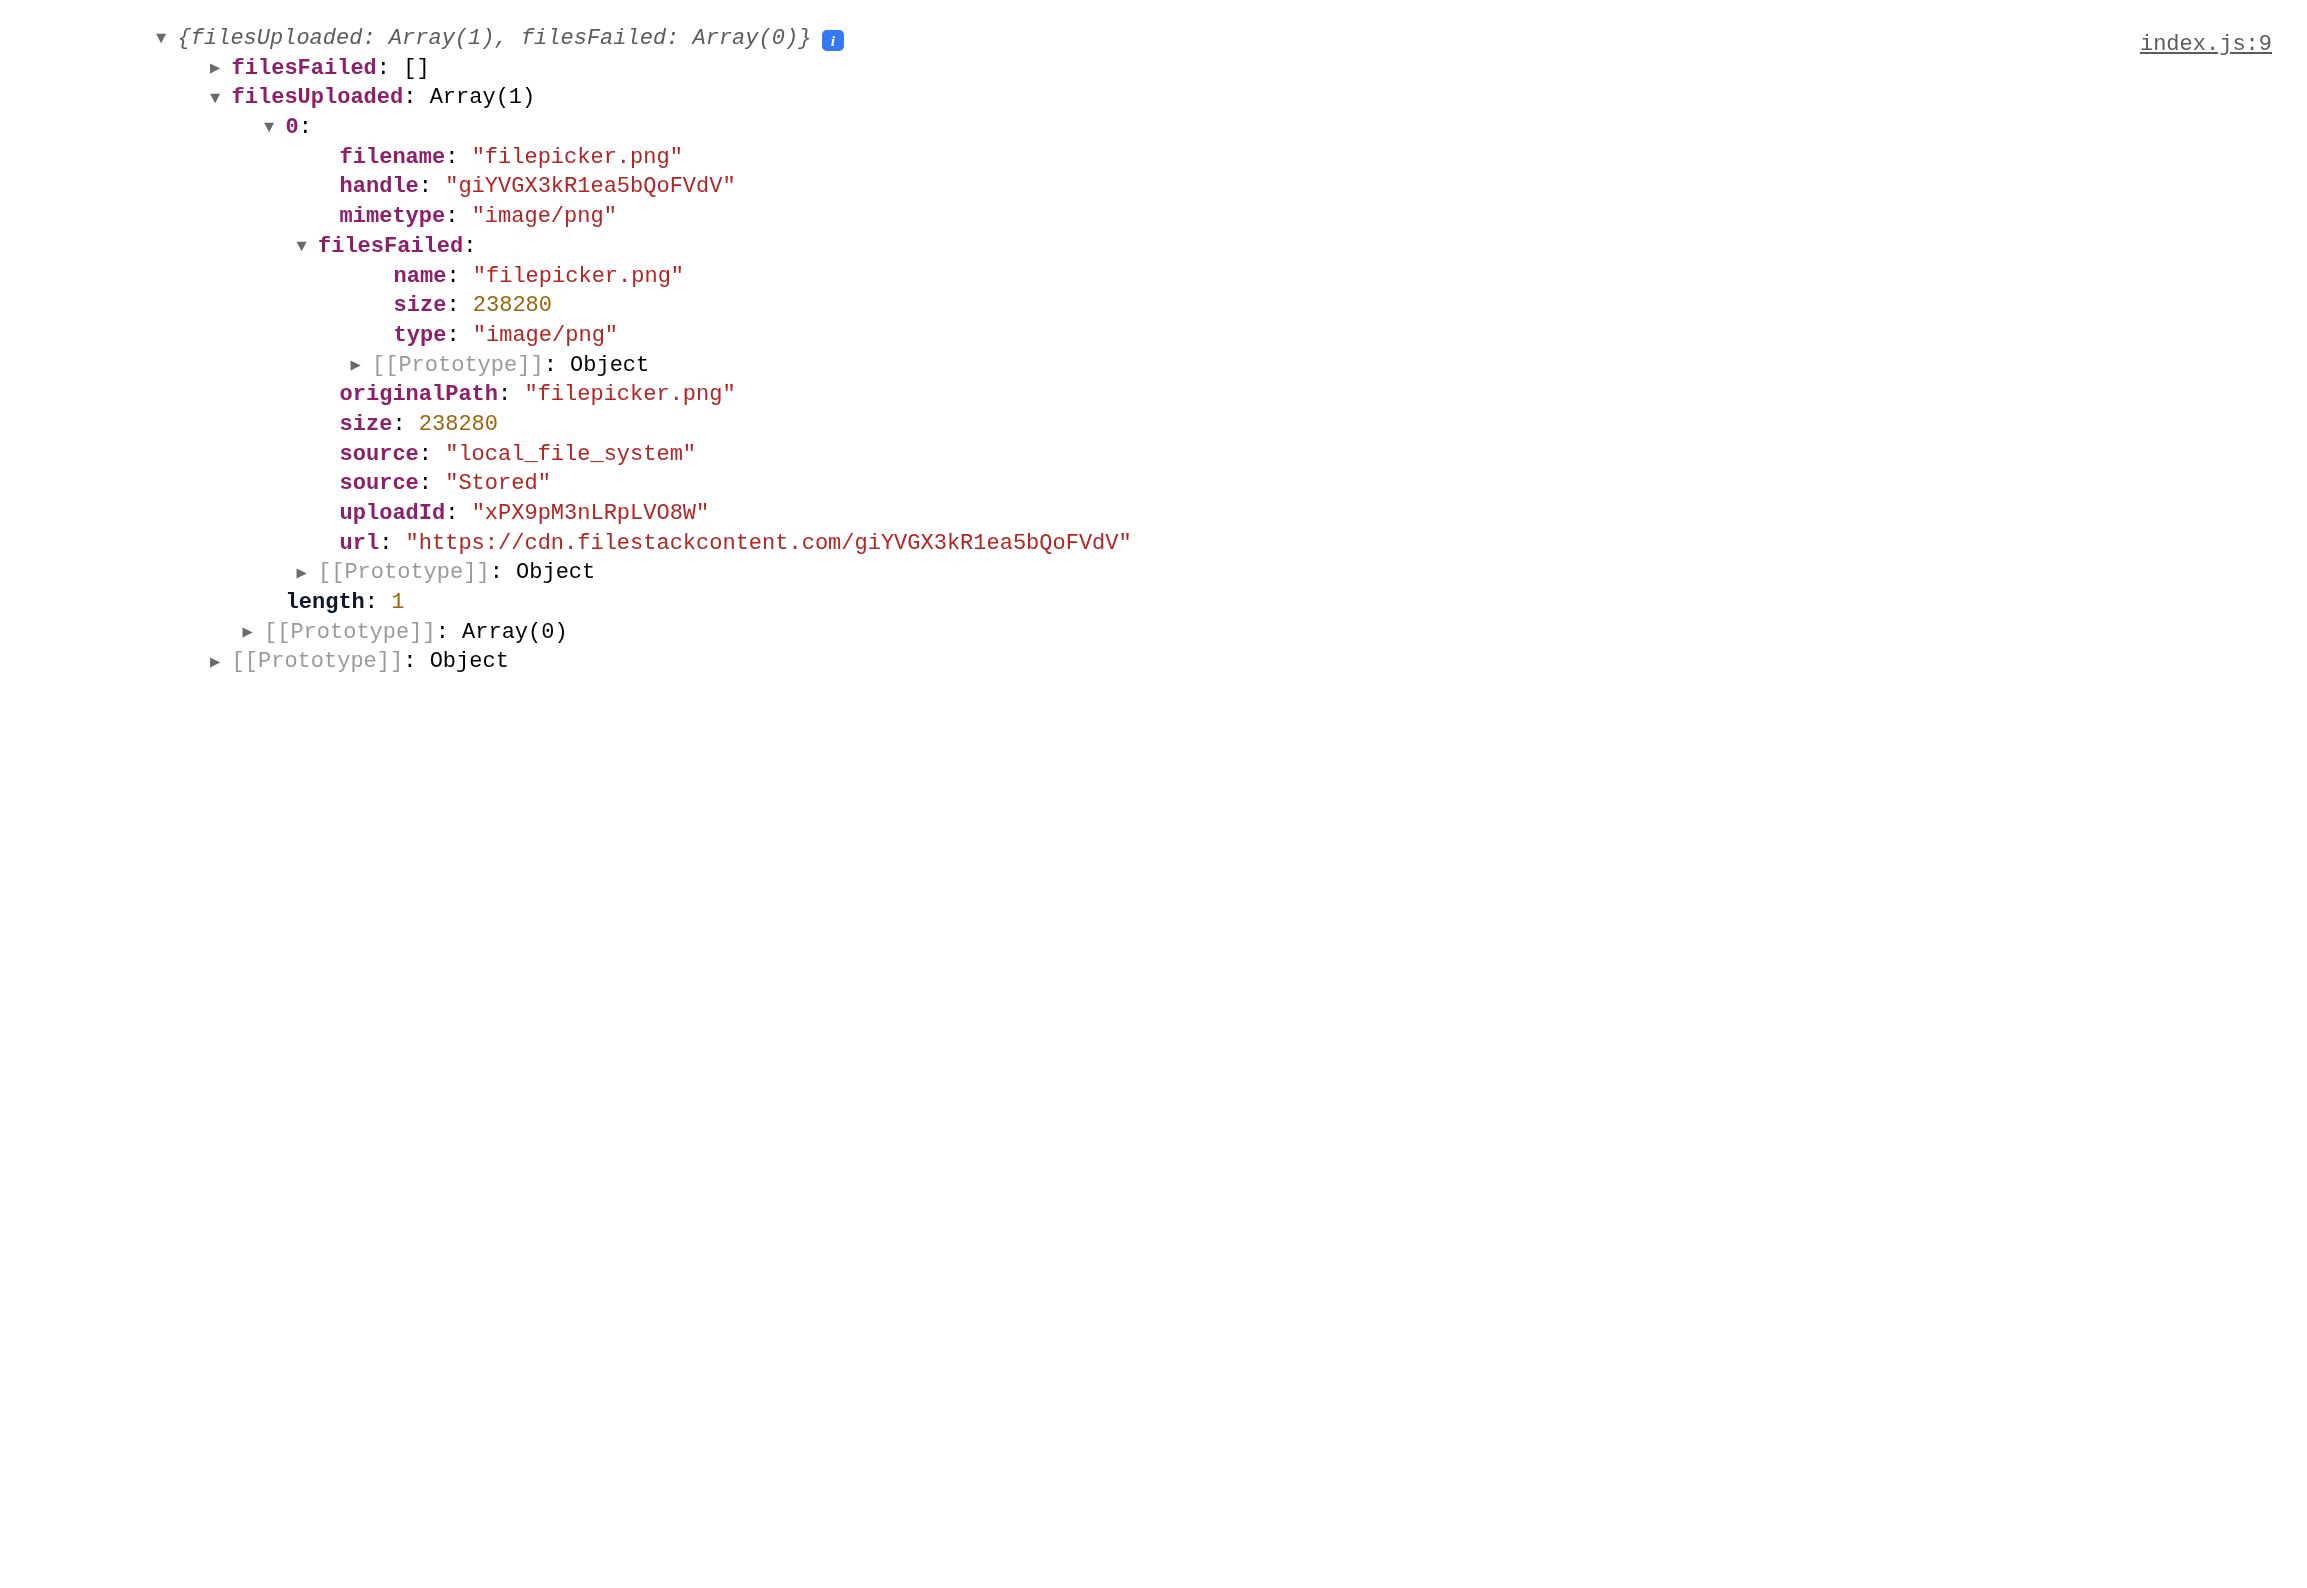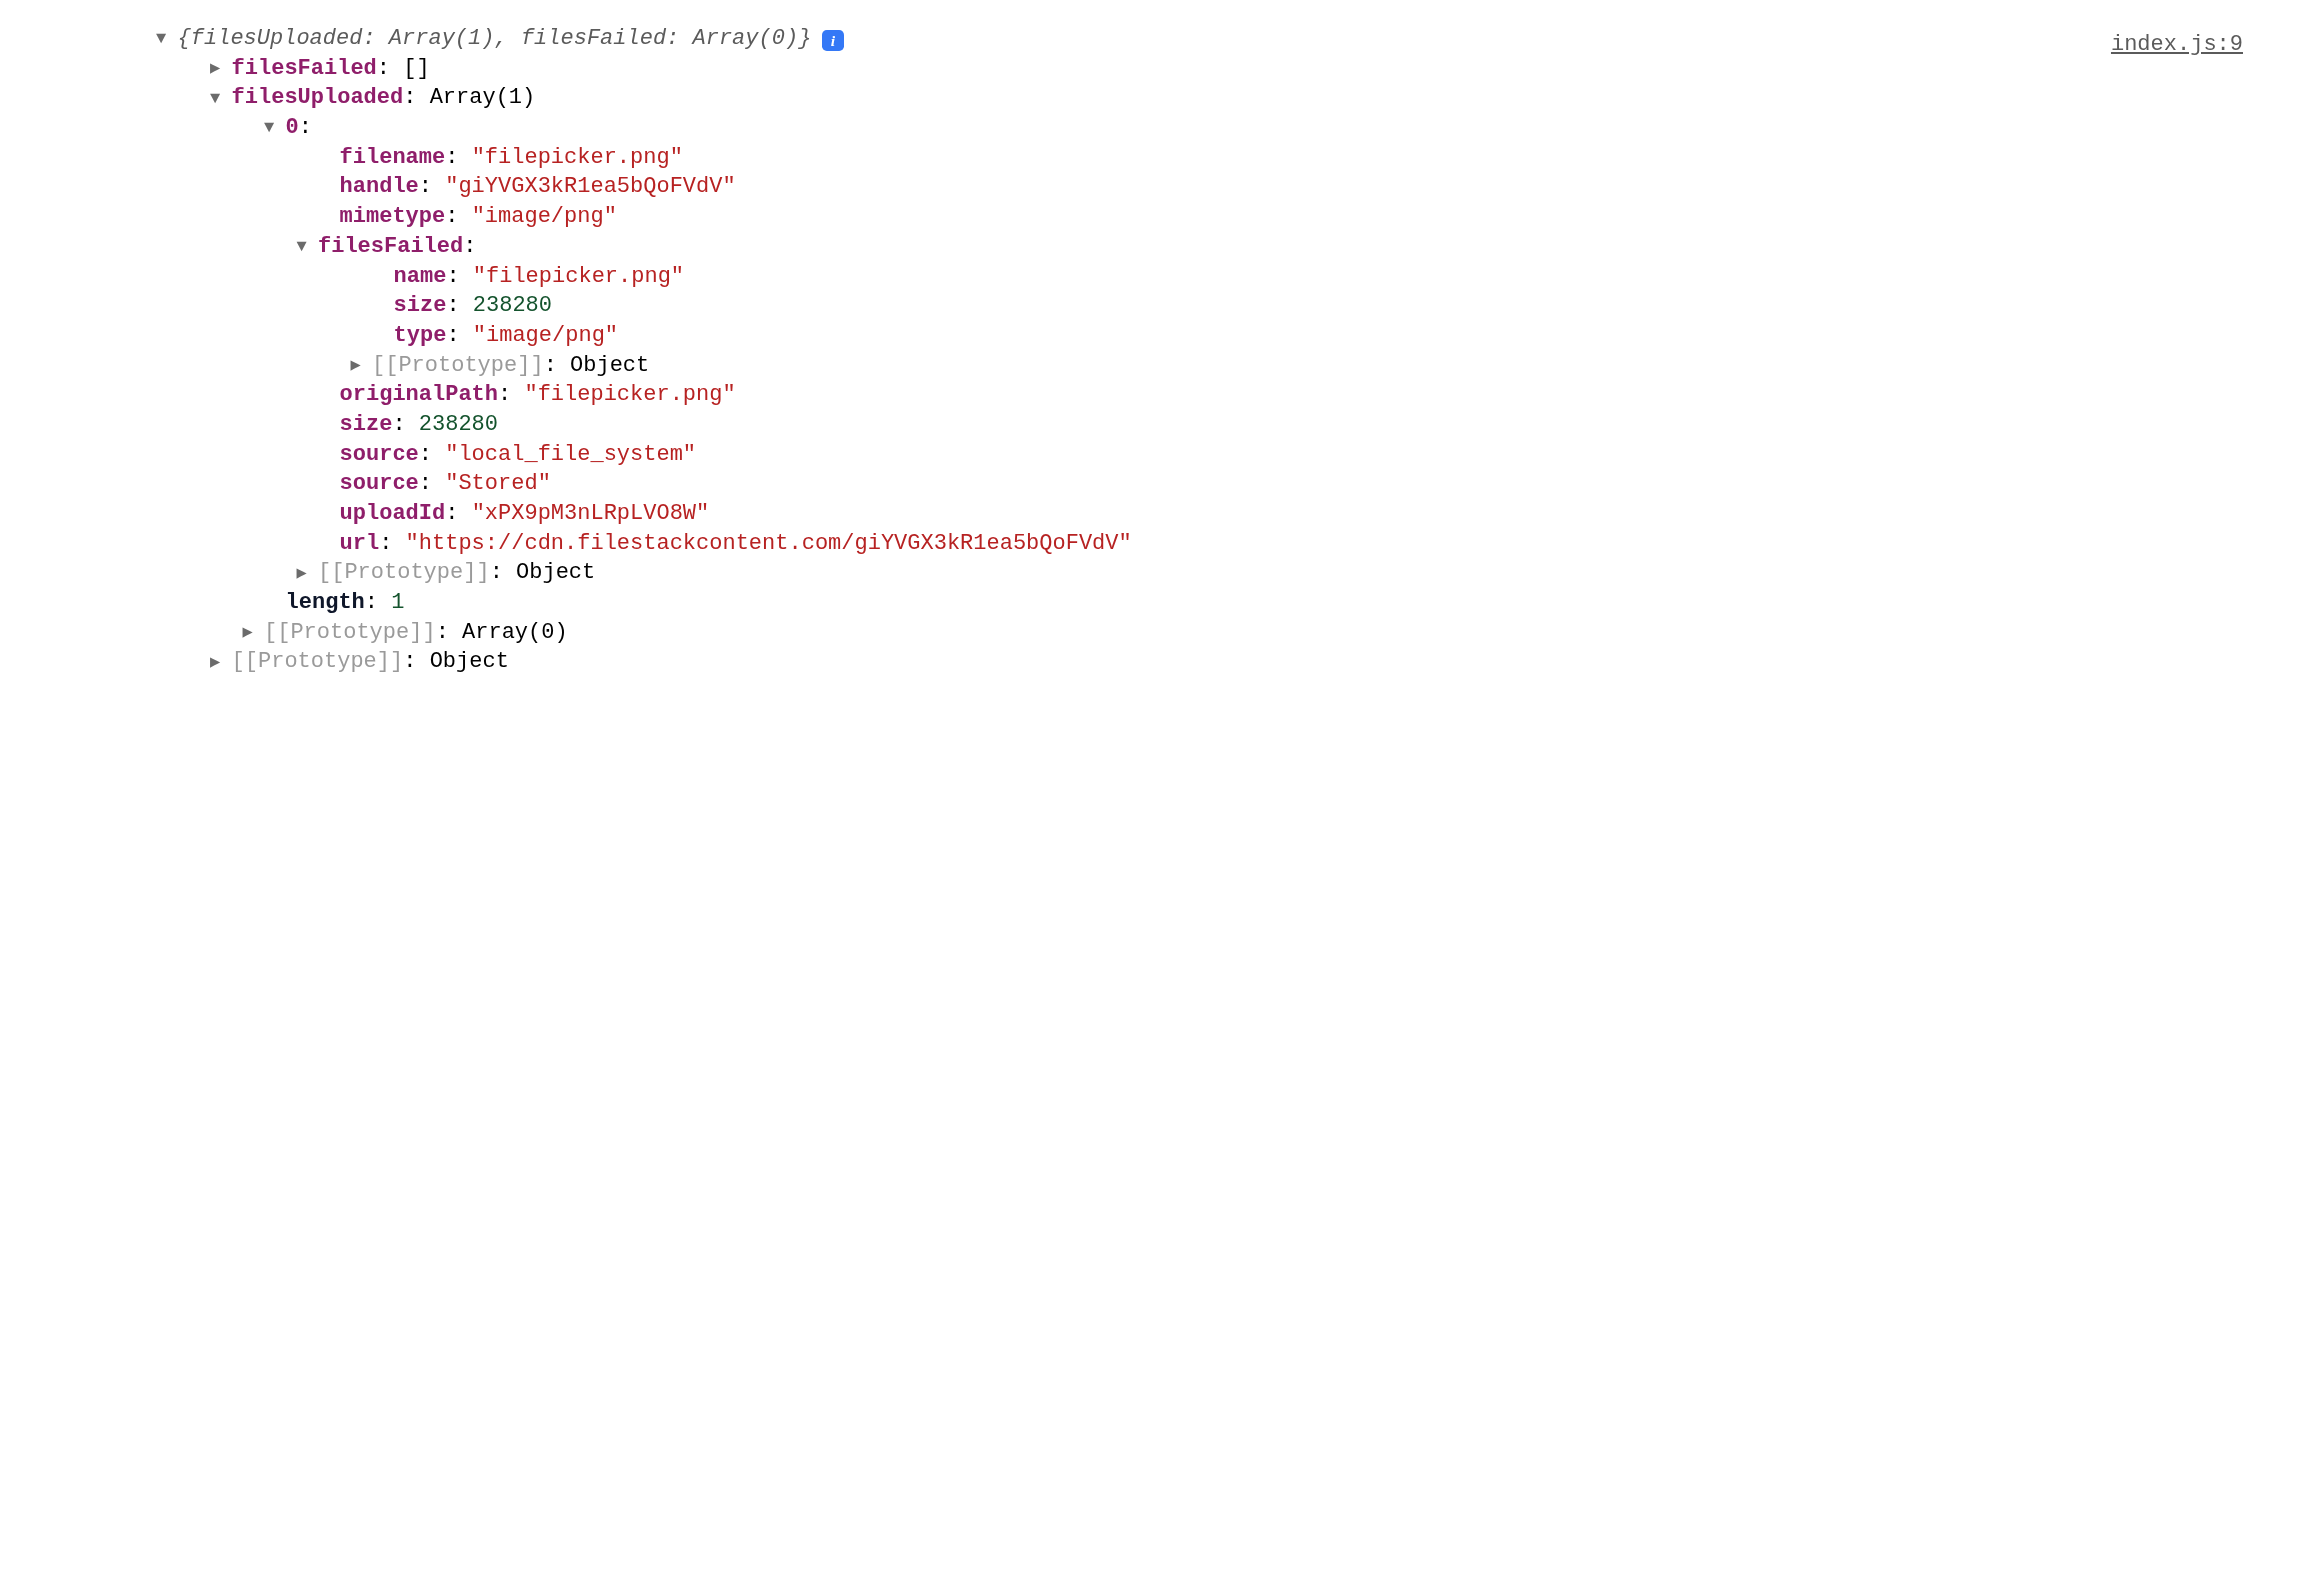--- a/index.html
+++ b/index.html
@@ -39,24 +39,24 @@
   .spacer {
     display: inline-block;
     width: 21.6px;
   }
   .key   { color: #8f1e6a; font-weight: 600; }
   .dim   { color: #5b5b5b; }
   .faded { color: #9a9a9a; text-align: right; }
   .fadedkey { color: #0f172a; font-weight: 600; }
   .italic { font-style: italic; text-align: right; }
   .str   { color: #b72222; }
-  .num   { color: #14532d; }
+  .num   { color: #a16207; }
   .sourcelink {
     position: absolute;
-    right: 64px;
+    right: 35px;
     top: 30px;
     color: #5b5b5b;
     text-decoration: underline;
     font-size: 22px;
   }
   .colon { color: #000000; }
   .info-badge {
     display: inline-flex;
     align-items: center;
     justify-content: center;

